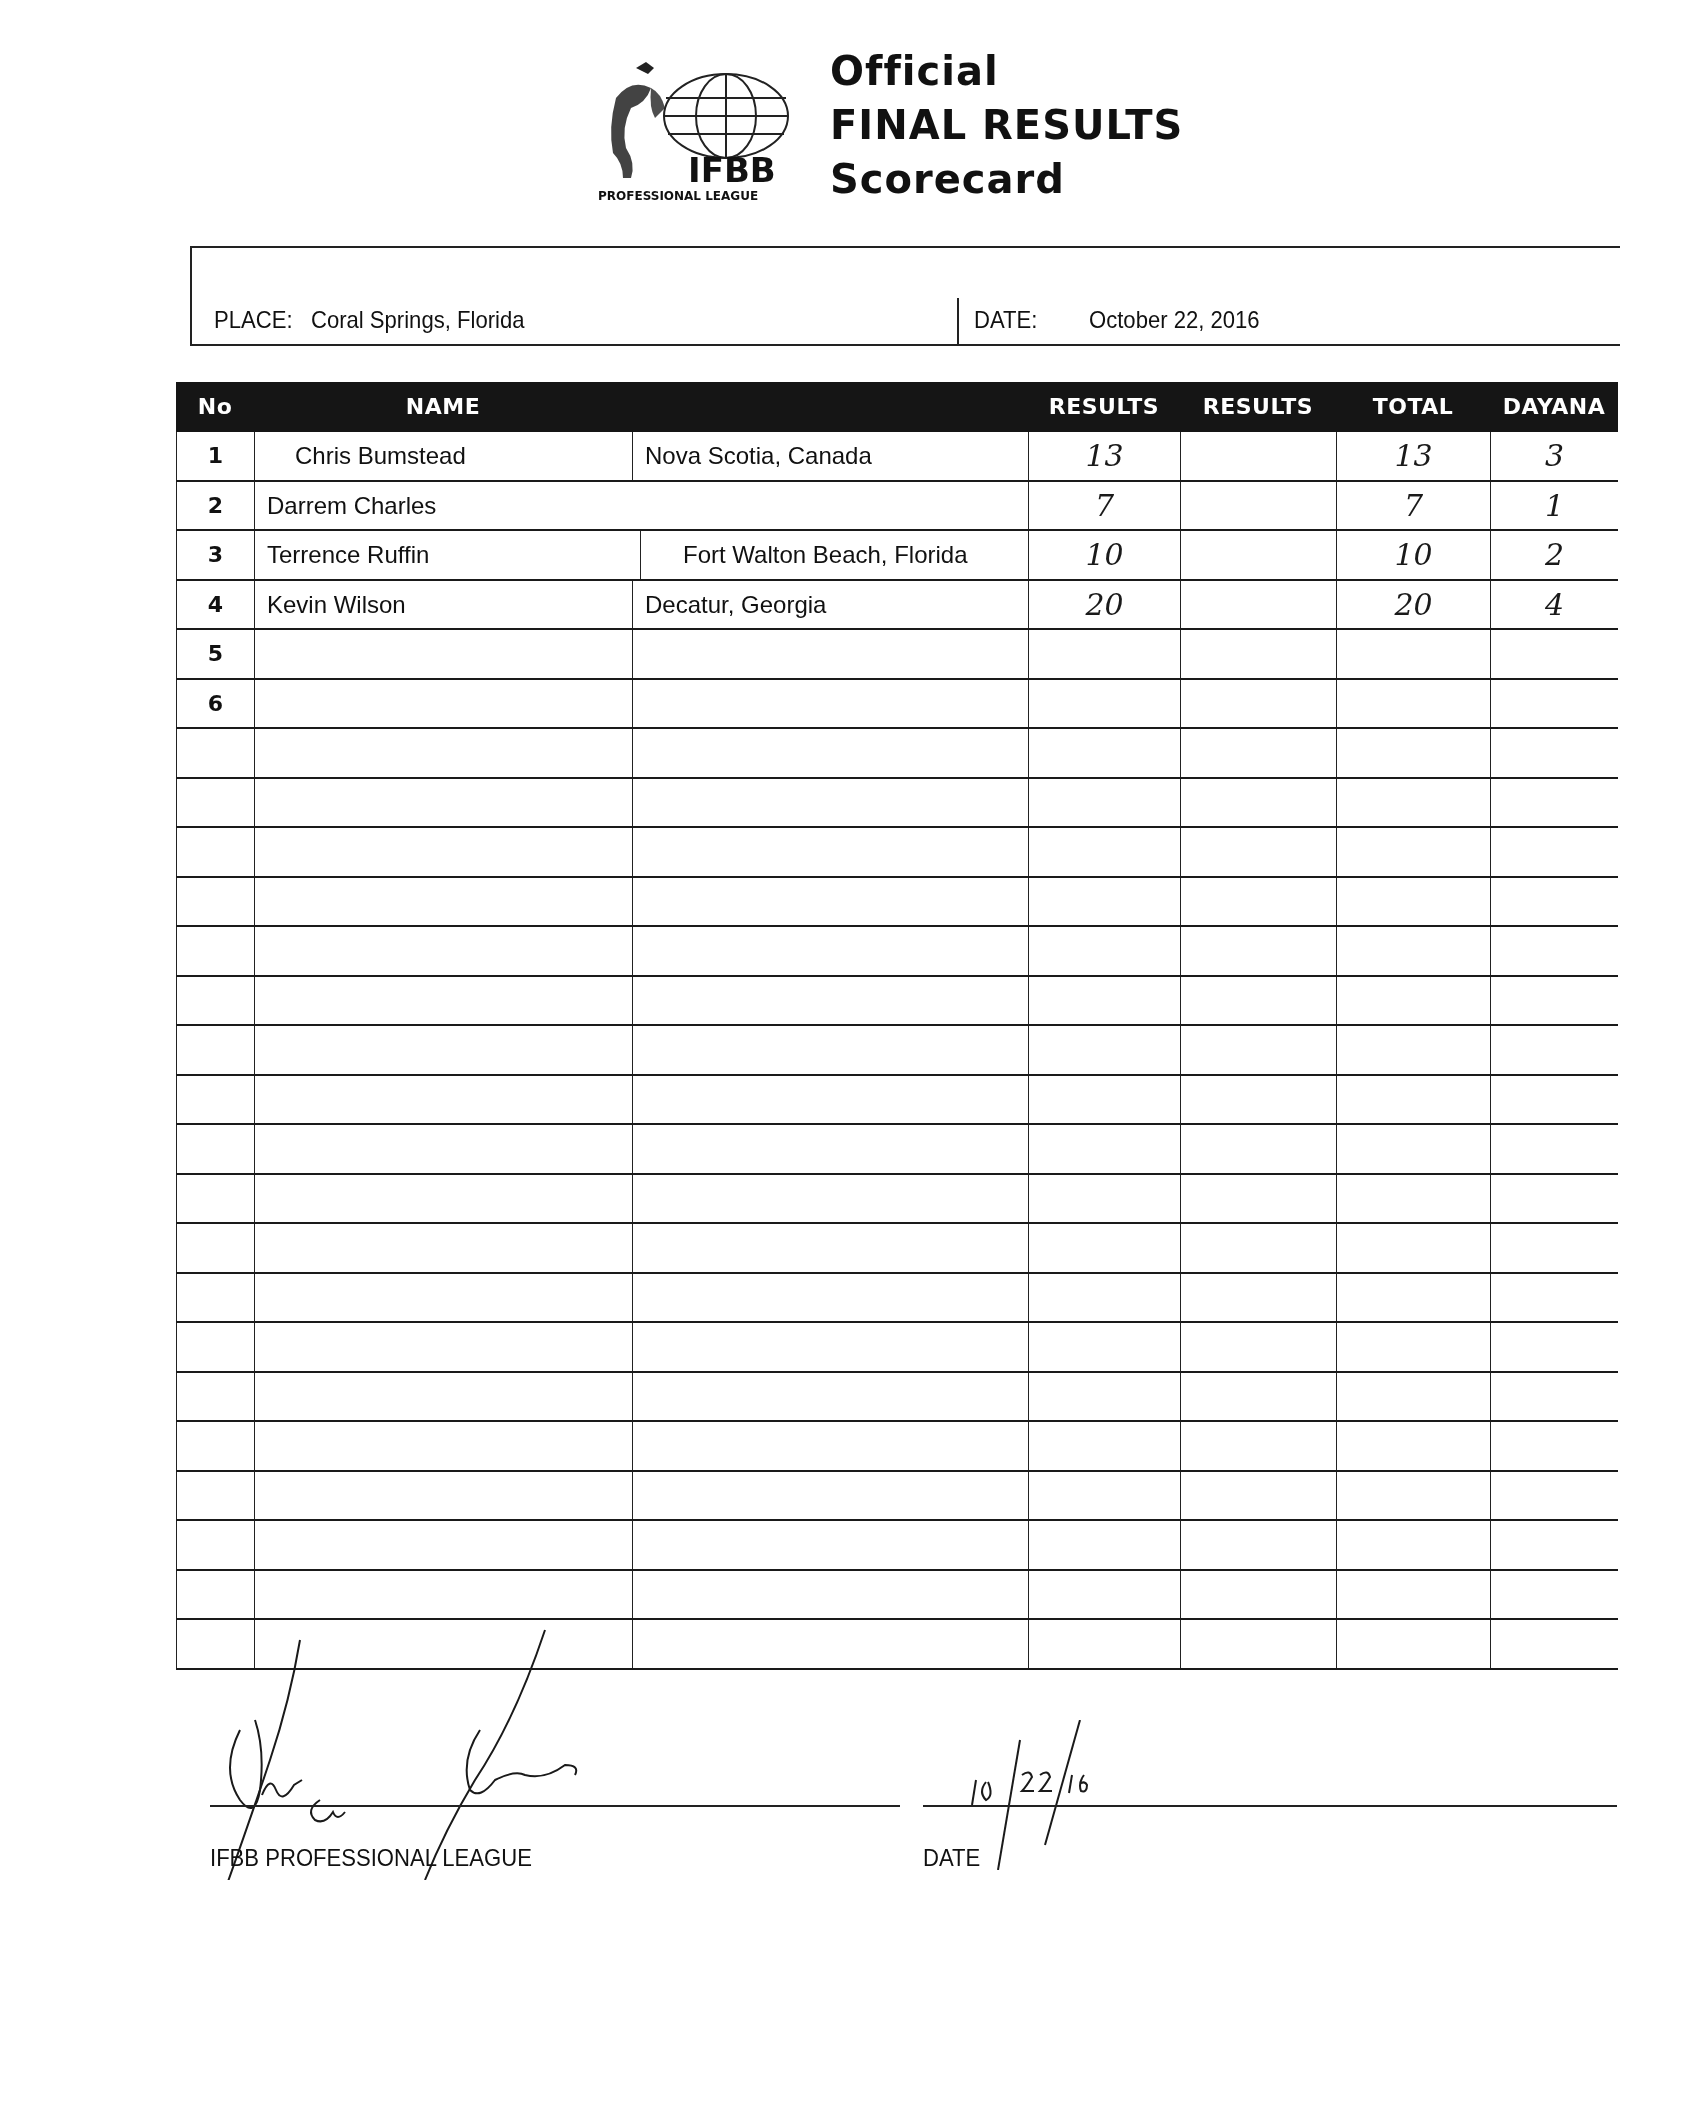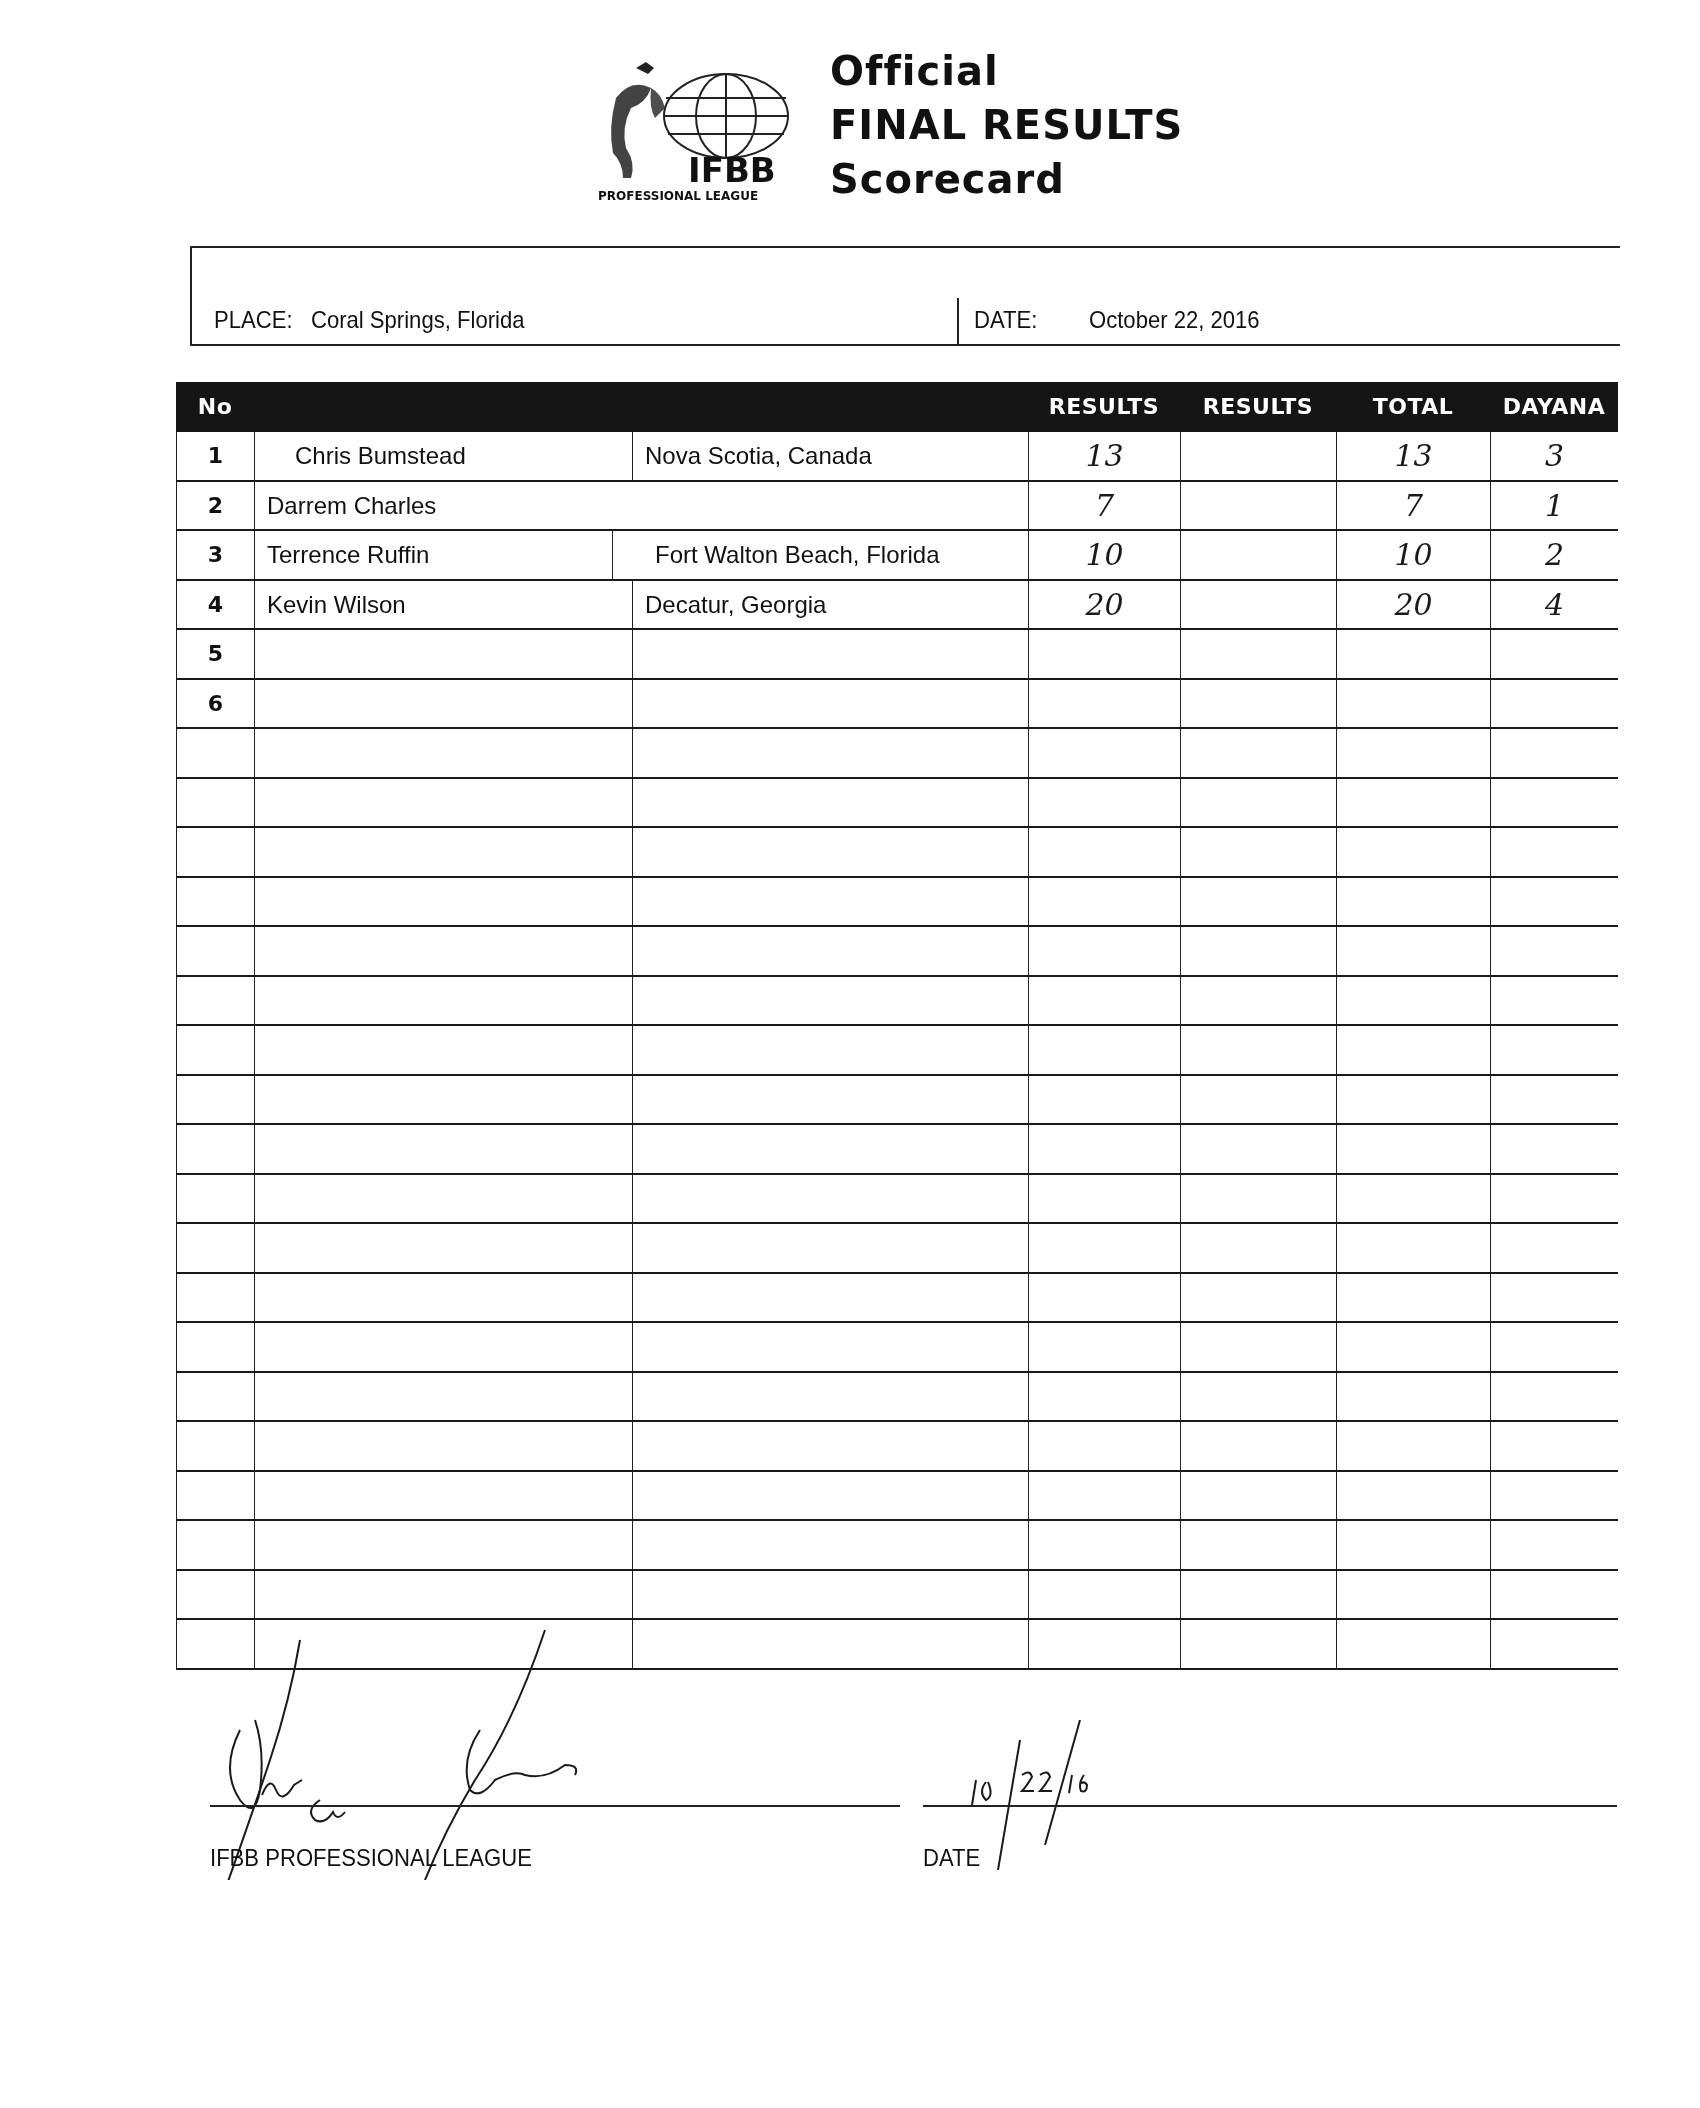--- a/index.html
+++ b/index.html
@@ -82,20 +82,21 @@
     </div>
     <div class="divider"></div>
     <div class="date-lbl">DATE:</div>
     <div class="date-val">October 22, 2016</div>
   </div>
 </div>
 
 <div class="abs tbl">
   <div class="thead">
     <div class="th" style="left:0;width:78px;">No</div>
+    <div class="th" style="left:78px;width:378px;">NAME</div>
     <div class="th" style="left:852px;width:152px;">RESULTS</div>
     <div class="th" style="left:1004px;width:156px;">RESULTS</div>
     <div class="th" style="left:1160px;width:154px;">TOTAL</div>
     <div class="th" style="left:1314px;width:128px;">DAYANA</div>
   </div>
   <div class="rows" id="rows">
       <div class="row">
         <div class="cell no" style="left: 0px; width: 78px;">1</div>
         <div class="cell txt" style="left: 78px; width: 378px; padding-left: 40px;">Chris Bumstead</div>
         <div class="cell txt" style="left: 456px; width: 396px;">Nova Scotia, Canada</div>
@@ -108,21 +109,21 @@
         <div class="cell no" style="left: 0px; width: 78px;">2</div>
         <div class="cell txt" style="left: 78px; width: 378px;">Darrem Charles</div>
         <div class="cell hand" style="left: 852px; width: 152px;">7</div>
         <div class="cell hand" style="left: 1004px; width: 156px;"></div>
         <div class="cell hand" style="left: 1160px; width: 154px;">7</div>
         <div class="cell hand" style="left: 1314px; width: 128px; border-right: 0px;">1</div>
       </div>
       <div class="row">
         <div class="cell no" style="left: 0px; width: 78px;">3</div>
         <div class="cell txt" style="left: 78px; width: 378px;">Terrence Ruffin</div>
-        <div class="cell txt" style="left: 436px; width: 396px; padding-left: 42px;">Fort Walton Beach, Florida</div>
+        <div class="cell txt" style="left: 464px; width: 396px; padding-left: 42px;">Fort Walton Beach, Florida</div>
         <div class="cell hand" style="left: 852px; width: 152px;">10</div>
         <div class="cell hand" style="left: 1004px; width: 156px;"></div>
         <div class="cell hand" style="left: 1160px; width: 154px;">10</div>
         <div class="cell hand" style="left: 1314px; width: 128px; border-right: 0px;">2</div>
       </div>
       <div class="row">
         <div class="cell no" style="left: 0px; width: 78px;">4</div>
         <div class="cell txt" style="left: 78px; width: 378px;">Kevin Wilson</div>
         <div class="cell txt" style="left: 456px; width: 396px;">Decatur, Georgia</div>
         <div class="cell hand" style="left: 852px; width: 152px;">20</div>

